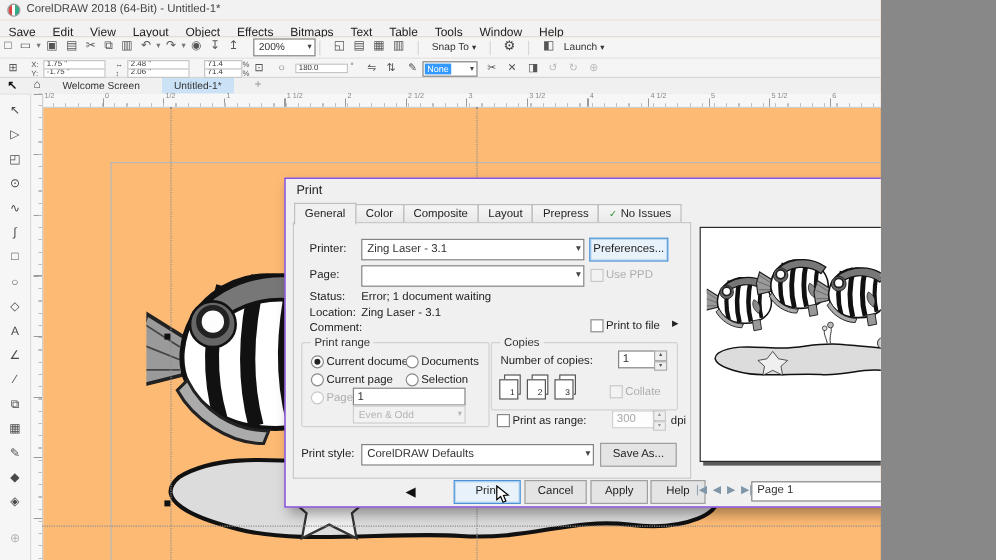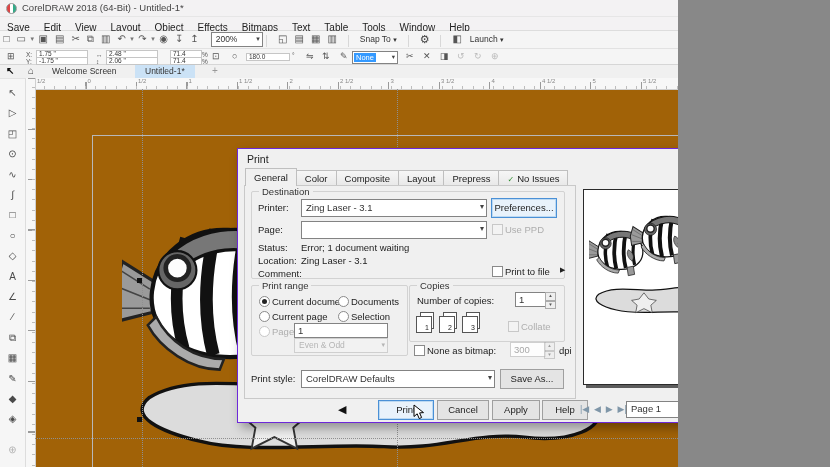--- a/index.html
+++ b/index.html
@@ -1,16 +1,16 @@
 <!DOCTYPE html>
 <html><head>
 <meta charset="utf-8">
 <style>
   html,body{margin:0;padding:0;background:#888;}
-  #app{position:relative;width:678px;height:467px;background:#a16207;overflow:hidden;
+  #app{position:relative;width:734px;height:467px;background:#fdba74;overflow:hidden;
        font-family:"Liberation Sans",sans-serif;color:#333;-webkit-font-smoothing:antialiased;}
   .abs{position:absolute;}
   
   .titlebar{left:0;top:0;width:830px;height:16px;background:#f3f2f3;border-bottom:1px solid #e6e6e6;}
   .titlebar .logo{position:absolute;left:6px;top:3px;width:9px;height:9px;border-radius:50%;
      border:1px solid #9a9a9a;background:linear-gradient(90deg,#d44 30%,#fff 30% 65%,#3a8 65%);}
   .titlebar .t{position:absolute;left:22px;top:2px;font-size:9.5px;color:#444;}
   .menubar{left:0;top:17px;width:830px;height:13px;background:#f3f2f3;border-bottom:1px solid #ddd;}
   .menubar span{display:inline-block;padding:0 7px;font-size:10px;line-height:13px;color:#222;cursor:default;}
   .toolbar{left:0;top:31px;width:830px;height:17px;background:#f5f5f5;border-bottom:1px solid #e2e2e2;}
@@ -42,21 +42,21 @@
   .pageline-v{left:92px;top:135px;width:1px;height:332px;background:#b8b8b8;}
   .pageline-h{left:92px;top:135px;width:738px;height:1px;background:#b8b8b8;}
   .guide-v{top:89px;width:0;height:378px;border-left:1px dotted #8f8f8f;}
   .guide-h{left:35px;top:438px;width:795px;height:0;border-top:1px dotted #8f8f8f;}
   .handle{width:5px;height:5px;background:#111;}
   
   .dialog{left:237px;top:148px;width:549px;height:273px;background:#f0f0f0;border:1px solid #6d28d9;
           box-shadow:4px 5px 10px rgba(0,0,0,.35);font-size:10px;}
   .dlg-title{left:9px;top:4px;font-size:10.5px;color:#222;}
   .dlg-close{right:9px;top:3px;font-size:11px;color:#222;cursor:default;}
-  .dlg-tabs{left:7px;top:20px;height:17px;display:flex;align-items:flex-end;}
+  .dlg-tabs{left:7px;top:20px;height:17px;display:flex;align-items:center;}
   .dtab{height:15px;line-height:15px;padding:0 8px;font-size:9.5px;border:1px solid #bfbfbf;border-bottom:none;
         background:linear-gradient(#f6f6f6,#e8e8e8);margin-right:-1px;color:#222;white-space:nowrap;}
   .dtab.active{background:#f0f0f0;height:17px;line-height:17px;position:relative;z-index:2;}
   .dtab .noiss{color:#2f8f2f;font-size:8px;margin-right:3px;}
   .panel{left:6px;top:36px;width:330px;height:212px;border:1px solid #c9c9c9;background:#f0f0f0;}
   .group{position:absolute;border:1px solid #d2d2d2;border-radius:2px;}
   .gtitle{position:absolute;top:-6px;left:7px;background:#f0f0f0;padding:0 3px;font-size:9.5px;color:#333;}
   .lab{position:absolute;font-size:9.5px;color:#222;white-space:nowrap;}
   .lab.dis{color:#aeaeae;}
   .combo{position:absolute;height:16px;background:#fff;border:1px solid #838383;font-size:9.5px;}
@@ -236,23 +236,20 @@
         <span class="dtab active">General</span>
         <span class="dtab">Color</span>
         <span class="dtab">Composite</span>
         <span class="dtab">Layout</span>
         <span class="dtab">Prepress</span>
         <span class="dtab"><span class="noiss">✓</span>No Issues</span>
       </div>
     <div class="abs panel"></div>
 
     
-    <div class="group" style="left:13px;top:42px;width:312px;height:86px">
-      <span class="gtitle">Destination</span>
-    </div>
     <span class="lab" style="left:20px;top:53px">Printer:</span>
     <div class="combo" style="left:63px;top:50px;width:184px">
       <span class="v">Zing Laser - 3.1</span>
         <span class="ar">▾</span>
     </div>
     <div class="btn focus" style="left:253px;top:49px;width:64px">Preferences...</div>
 
     <span class="lab" style="left:20px;top:75px">Page:</span>
     <div class="combo" style="left:63px;top:72px;width:184px">
         <span class="ar">▾</span>
@@ -298,21 +295,21 @@
     <div class="spin" style="left:307px;top:143px">
         <div>▲</div>
         <div>▼</div>
       </div>
     <span id="collate-icons"><span class="sheet" style="left: 182px; top: 163px;"></span><span class="sheet" style="left: 178px; top: 167px; text-align: right; line-height: 22px; padding-right: 2px;">1</span><span class="sheet" style="left: 205px; top: 163px;"></span><span class="sheet" style="left: 201px; top: 167px; text-align: right; line-height: 22px; padding-right: 2px;">2</span><span class="sheet" style="left: 228px; top: 163px;"></span><span class="sheet" style="left: 224px; top: 167px; text-align: right; line-height: 22px; padding-right: 2px;">3</span></span>
     <span class="check dis" style="left:270px;top:172px"></span>
     <span class="lab dis" style="left:283px;top:172px">Collate</span>
 
     
     <span class="check" style="left:176px;top:196px"></span>
-    <span class="lab" style="left:189px;top:196px">None as bitmap:</span>
+    <span class="lab" style="left:189px;top:196px">Print as range:</span>
     <div class="field dis" style="left:272px;top:193px;width:28px;height:11px">300</div>
     <div class="spin" style="left:306px;top:193px;opacity:.55">
         <div>▲</div>
         <div>▼</div>
       </div>
     <span class="lab" style="left:321px;top:196px">dpi</span>
 
     
     <span class="lab" style="left:13px;top:224px">Print style:</span>
     <div class="combo" style="left:63px;top:221px;width:192px">

